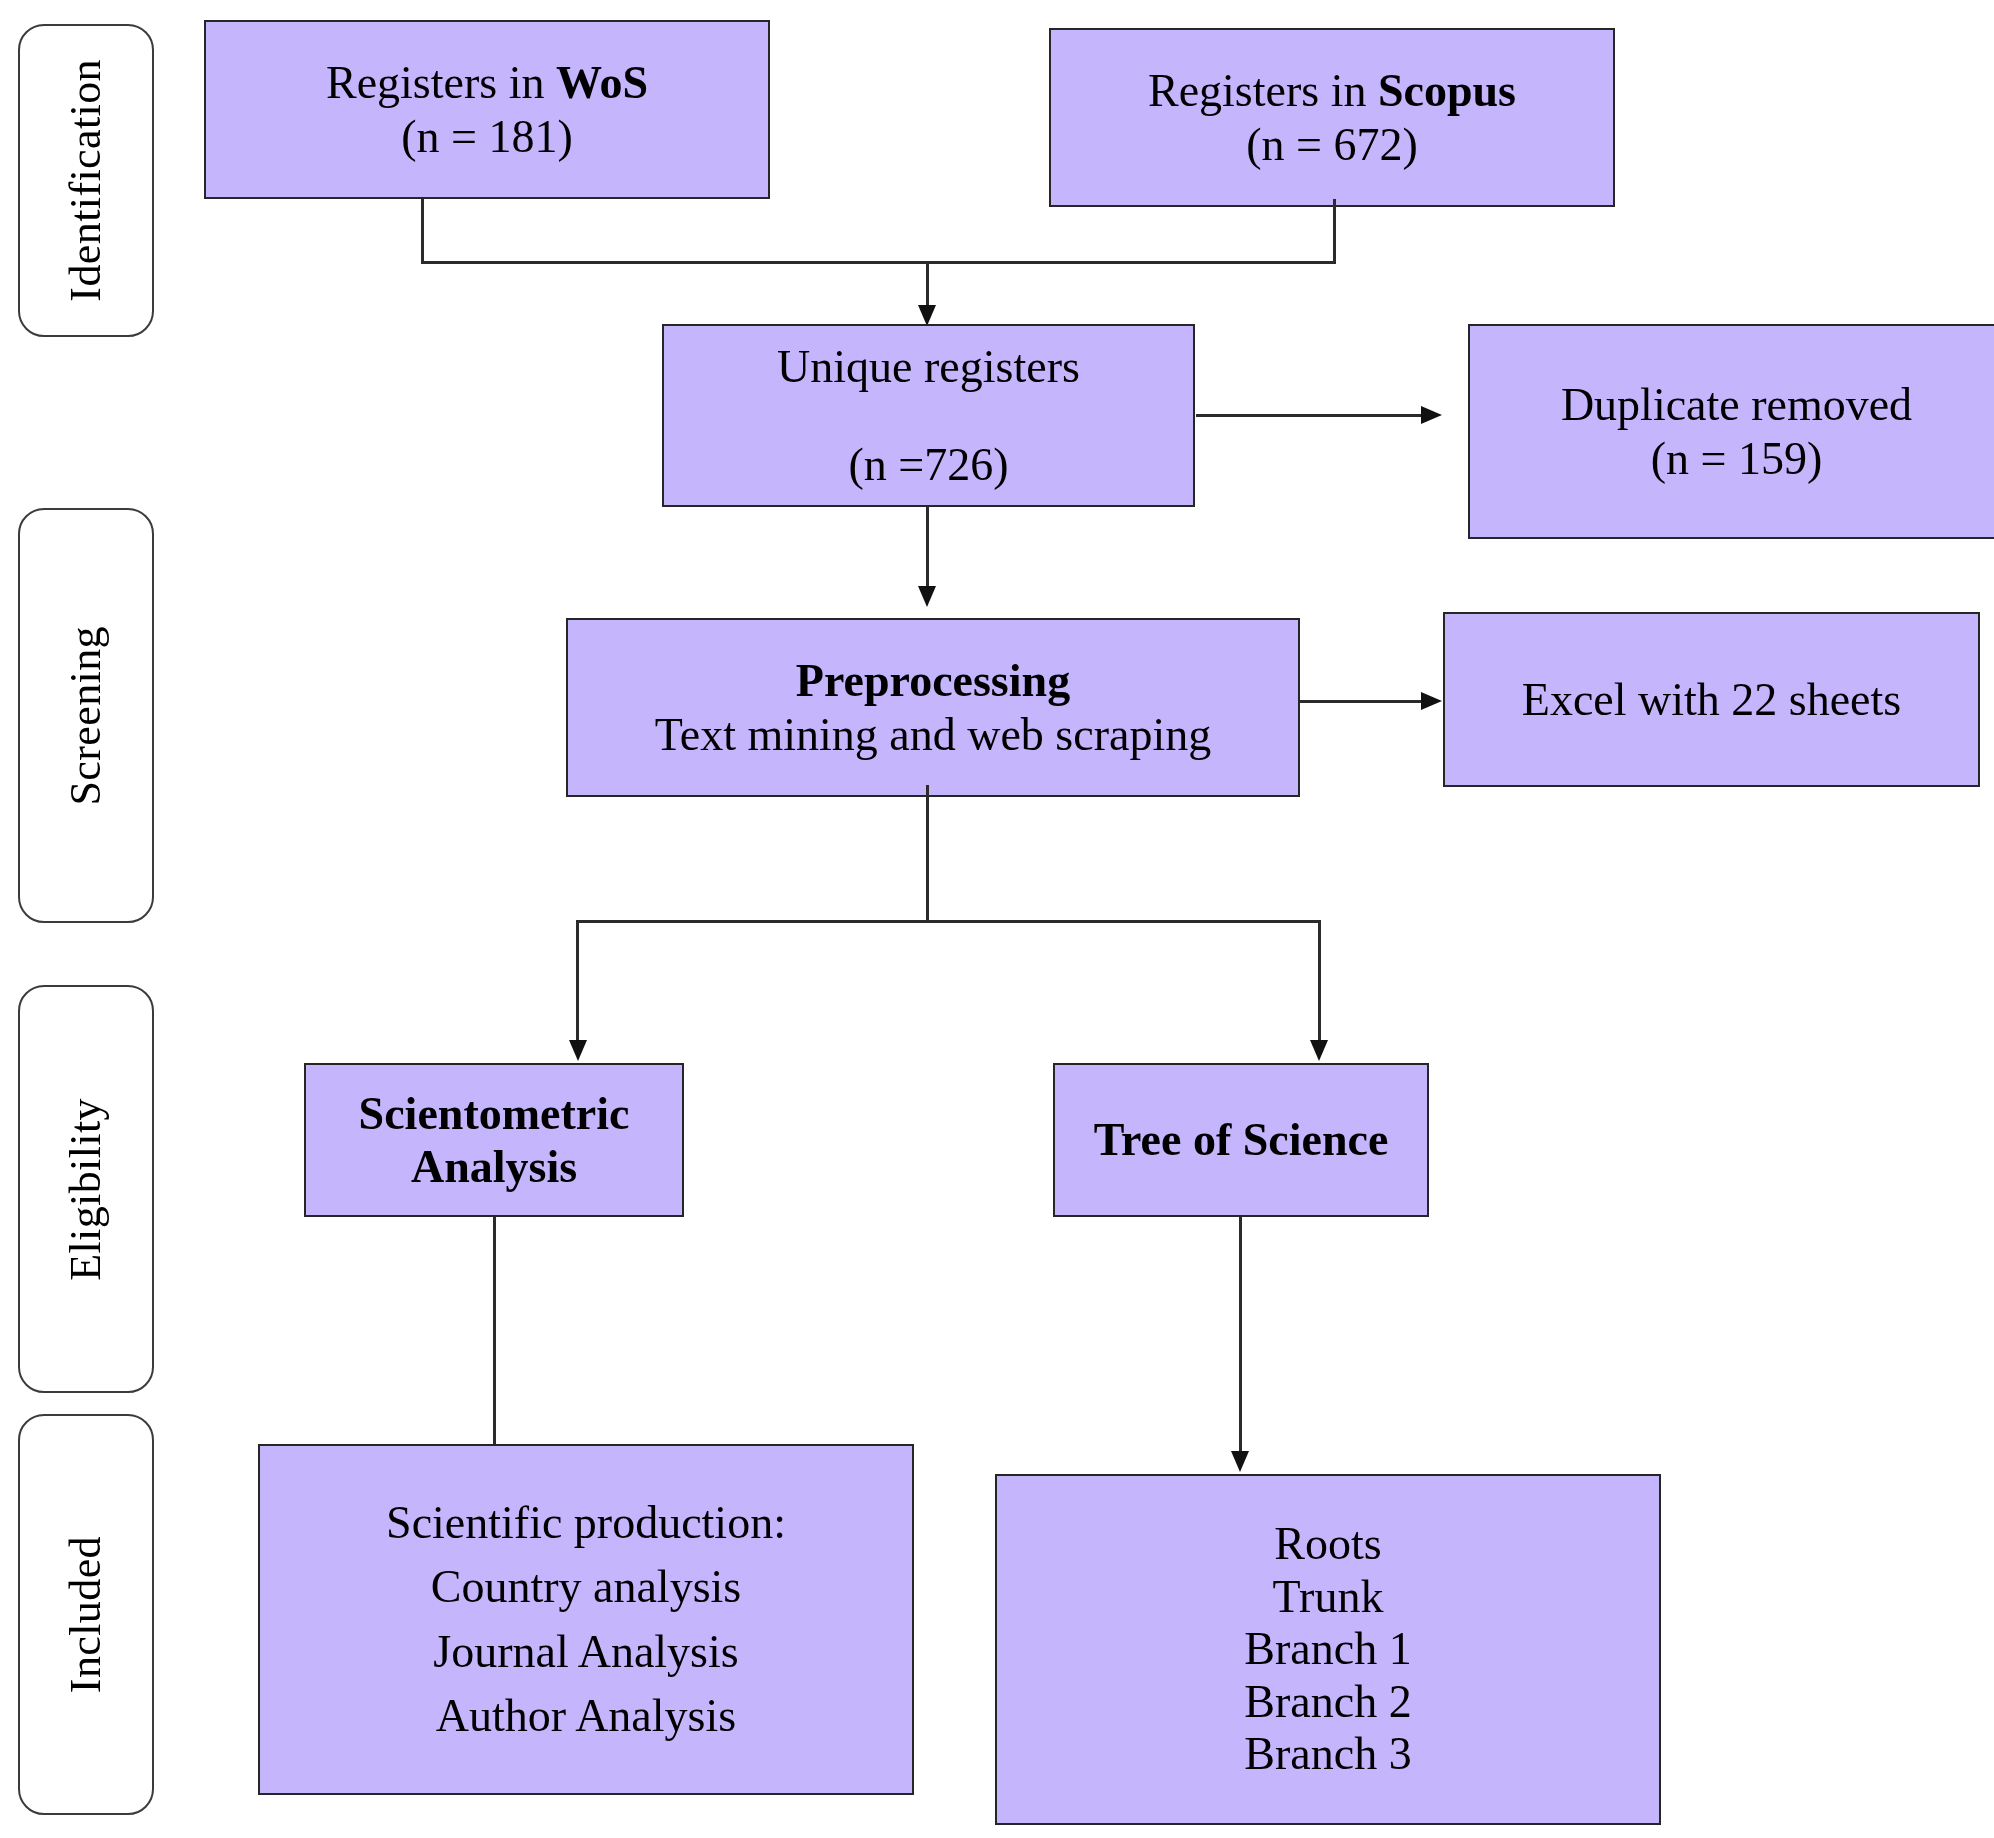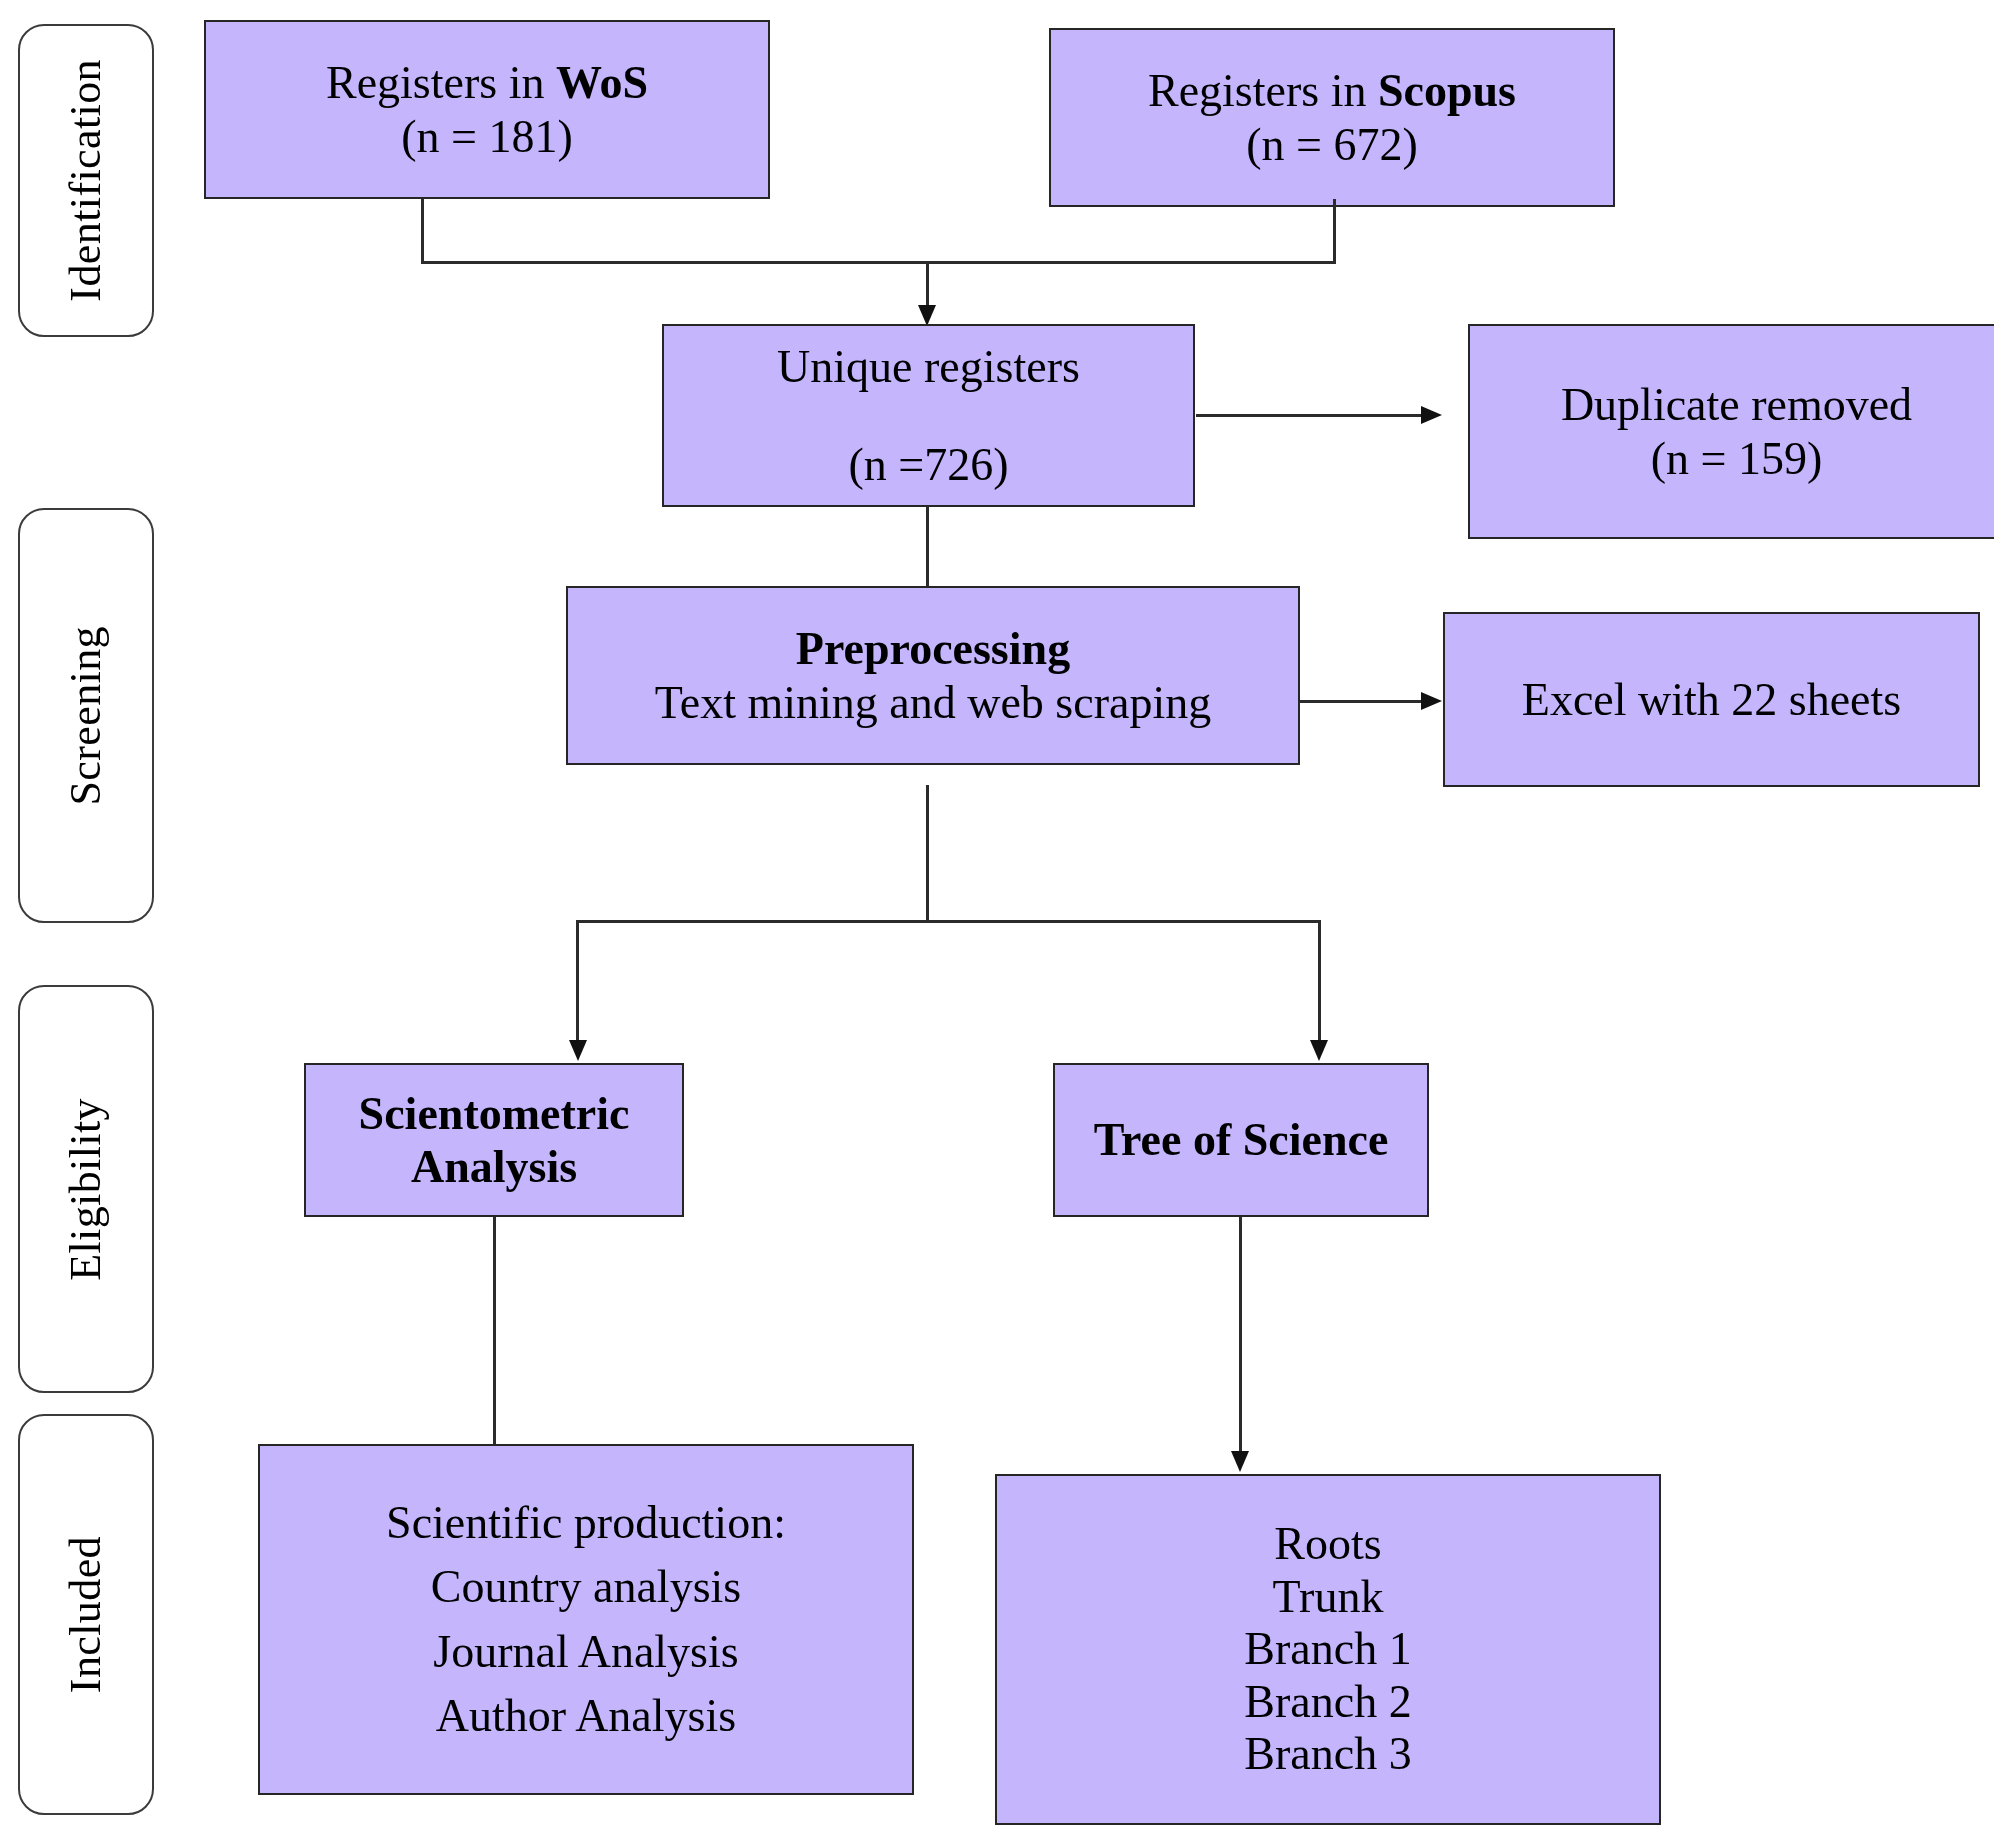--- a/index.html
+++ b/index.html
@@ -133,21 +133,21 @@
     <span class="line">Duplicate removed</span>
     <span class="line">(n = 159)</span>
   </div>
 
   <div class="conn h" style="left:1196px; top:414px; width:226px;"></div>
   <div class="arrow-right" style="left:1421px; top:406px;"></div>
 
   <div class="conn v" style="left:926px; top:506px; height:86px;"></div>
   <div class="arrow-down" style="left:918px; top:586px;"></div>
 
-  <div class="flow-box" style="left:566px; top:586px; width:734px; height:179px;">
+  <div class="flow-box" style="left:566px; top:618px; width:734px; height:179px;">
     <span class="line bold">Preprocessing</span>
     <span class="line">Text mining and web scraping</span>
   </div>
 
   <div class="flow-box" style="left:1443px; top:612px; width:537px; height:175px;">
     <span class="line">Excel with 22 sheets</span>
   </div>
 
   <div class="conn h" style="left:1300px; top:700px; width:122px;"></div>
   <div class="arrow-right" style="left:1421px; top:692px;"></div>

